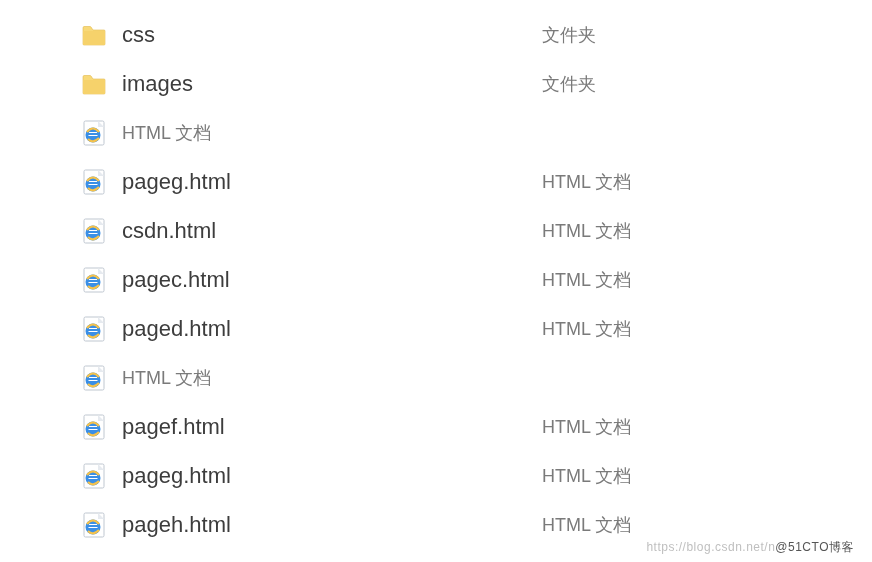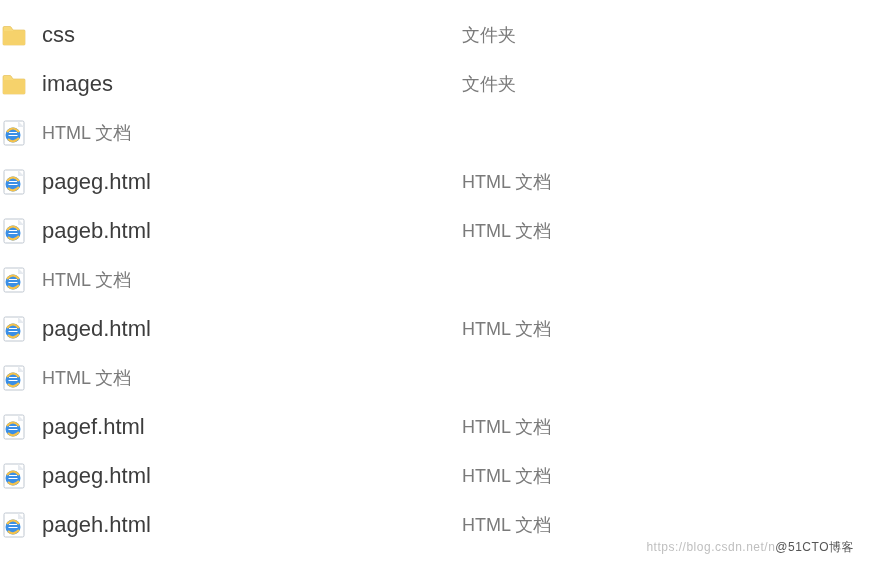--- a/index.html
+++ b/index.html
@@ -12,20 +12,21 @@
     height: 562px;
     position: relative;
   }
   .file-list {
     padding-top: 10px;
   }
   .row {
     display: flex;
     align-items: center;
     height: 49px;
+    padding-left: 80px;
   }
   .icon-cell {
     width: 28px;
     height: 28px;
     margin-right: 14px;
     display: flex;
     align-items: center;
     justify-content: center;
   }
   .name-cell {
@@ -109,35 +110,36 @@
     <span class="icon-cell">
       <svg width="24" height="26" viewBox="0 0 24 26">
         <rect x="2" y="1" width="20" height="24" rx="1.5" fill="#FFFFFF" stroke="#BFC7D0" stroke-width="1"></rect>
         <path d="M16 1 L22 7 L16 7 Z" fill="#E6EAEF"></path>
         <circle cx="11" cy="15" r="7.5" fill="#3A8FE6"></circle>
         <path d="M5 12 Q11 5 17 12" stroke="#F6C24A" stroke-width="2.2" fill="none"></path>
         <path d="M6 19 Q11 24 17 18" stroke="#F6C24A" stroke-width="2.2" fill="none"></path>
         <path d="M6.5 15.5 L15.5 15.5 M7 12.5 L15 12.5" stroke="#FFFFFF" stroke-width="1.2"></path>
       </svg>
     </span>
-    <span class="name-cell">pageb.html</span>
-    <span class="type-cell">HTML 文档</span>
-  </div>
-
-  <div class="row">
-    <span class="icon-cell">
-      <svg width="24" height="26" viewBox="0 0 24 26">
-        <rect x="2" y="1" width="20" height="24" rx="1.5" fill="#FFFFFF" stroke="#BFC7D0" stroke-width="1"></rect>
-        <path d="M16 1 L22 7 L16 7 Z" fill="#E6EAEF"></path>
-        <circle cx="11" cy="15" r="7.5" fill="#3A8FE6"></circle>
-        <path d="M5 12 Q11 5 17 12" stroke="#F6C24A" stroke-width="2.2" fill="none"></path>
-        <path d="M6 19 Q11 24 17 18" stroke="#F6C24A" stroke-width="2.2" fill="none"></path>
-        <path d="M6.5 15.5 L15.5 15.5 M7 12.5 L15 12.5" stroke="#FFFFFF" stroke-width="1.2"></path>
-      </svg>
-    </span>
+    <span class="name-cell">csdn.html</span>
+    <span class="type-cell">HTML 文档</span>
+  </div>
+
+  <div class="row">
+    <span class="icon-cell">
+      <svg width="24" height="26" viewBox="0 0 24 26">
+        <rect x="2" y="1" width="20" height="24" rx="1.5" fill="#FFFFFF" stroke="#BFC7D0" stroke-width="1"></rect>
+        <path d="M16 1 L22 7 L16 7 Z" fill="#E6EAEF"></path>
+        <circle cx="11" cy="15" r="7.5" fill="#3A8FE6"></circle>
+        <path d="M5 12 Q11 5 17 12" stroke="#F6C24A" stroke-width="2.2" fill="none"></path>
+        <path d="M6 19 Q11 24 17 18" stroke="#F6C24A" stroke-width="2.2" fill="none"></path>
+        <path d="M6.5 15.5 L15.5 15.5 M7 12.5 L15 12.5" stroke="#FFFFFF" stroke-width="1.2"></path>
+      </svg>
+    </span>
+    <span class="name-cell">pagec.html</span>
     <span class="type-cell">HTML 文档</span>
   </div>
 
   <div class="row">
     <span class="icon-cell">
       <svg width="24" height="26" viewBox="0 0 24 26">
         <rect x="2" y="1" width="20" height="24" rx="1.5" fill="#FFFFFF" stroke="#BFC7D0" stroke-width="1"></rect>
         <path d="M16 1 L22 7 L16 7 Z" fill="#E6EAEF"></path>
         <circle cx="11" cy="15" r="7.5" fill="#3A8FE6"></circle>
         <path d="M5 12 Q11 5 17 12" stroke="#F6C24A" stroke-width="2.2" fill="none"></path>

